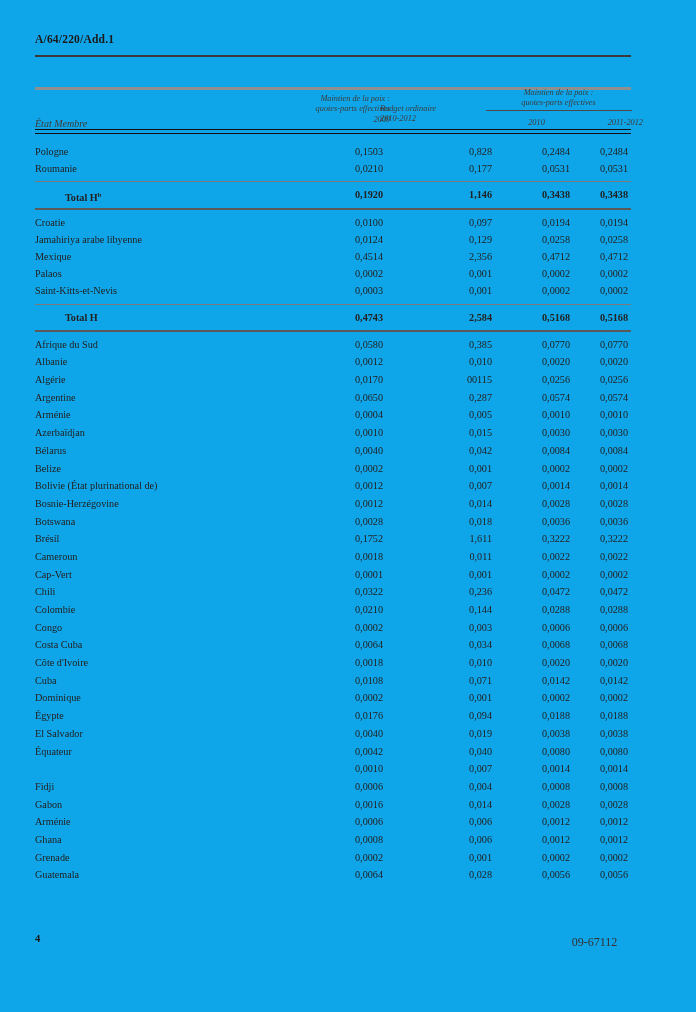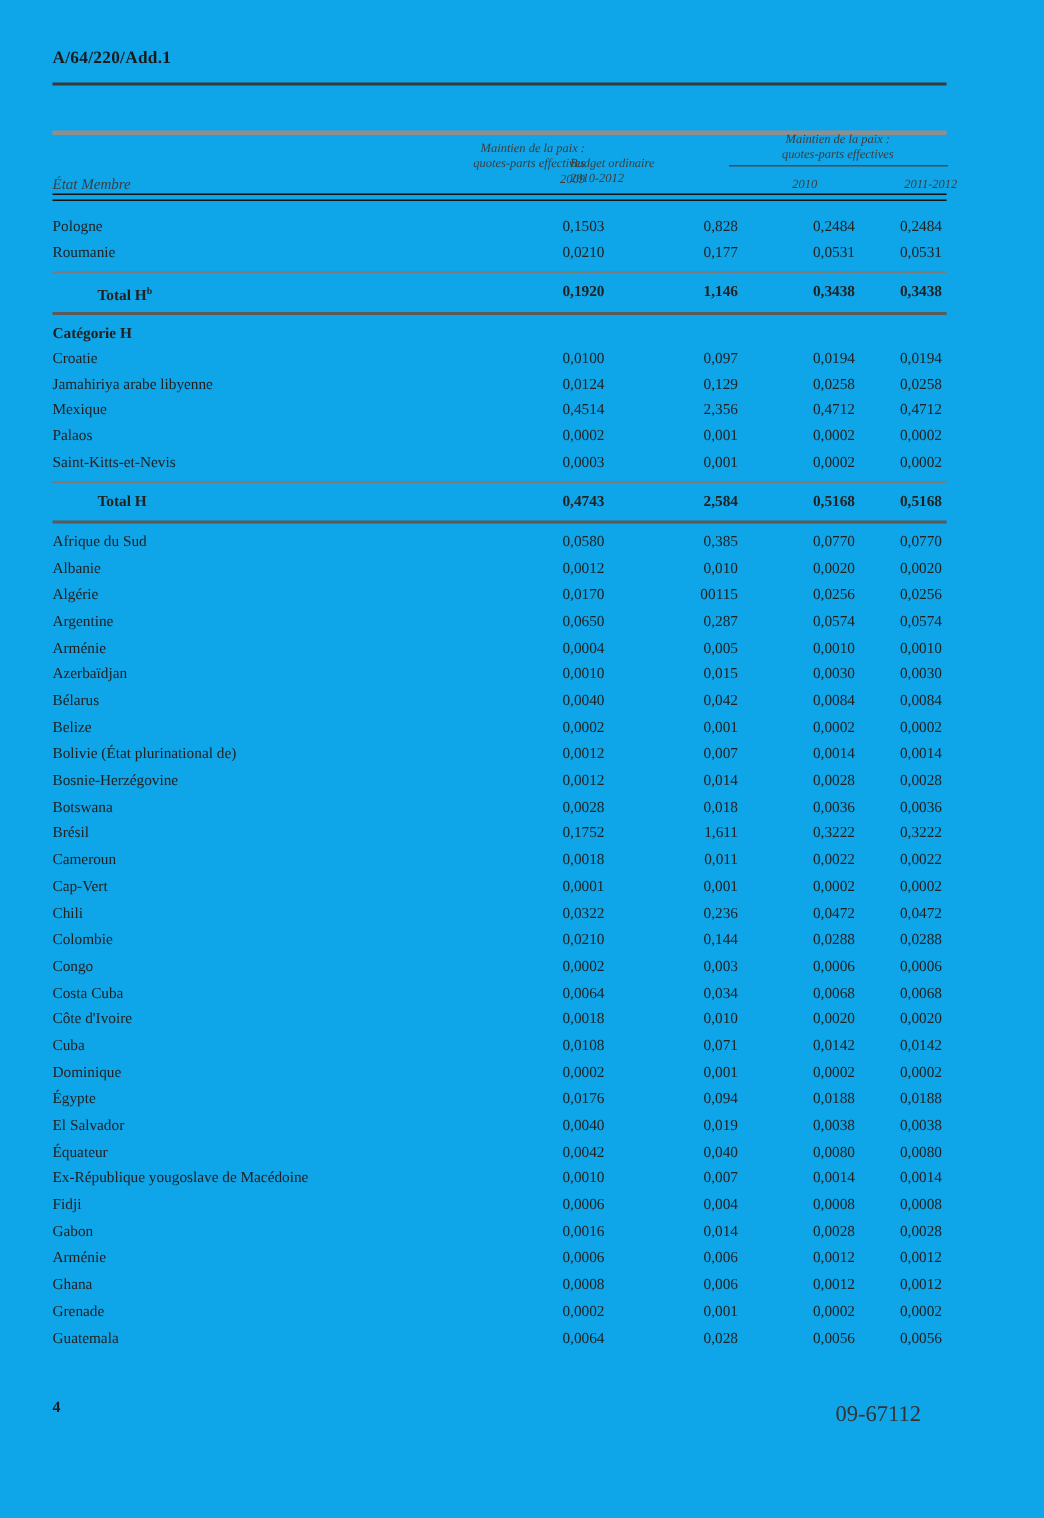--- a/index.html
+++ b/index.html
@@ -12,48 +12,48 @@
   .rule-doc{position:absolute;left:35px;top:55px;width:596px;height:1.5px;background:#3a3a3a;}
   .rule-tabletop{position:absolute;left:35px;top:87px;width:596px;height:2.5px;background:#8f8f8f;}
 
   
   .hdr{position:absolute;font-style:italic;color:#3d3d3d;font-size:8.3px;line-height:10.3px;}
   .hdr-state{left:35px;top:119px;font-size:10px;}
   .hdr-c1{left:230px;top:94px;width:160px;text-align:right;}
   .hdr-c2{left:380px;top:104px;width:112px;text-align:left;}
   .hdr-span{left:485px;top:88px;width:147px;text-align:center;}
   .hdr-c3{left:500px;top:118px;width:73px;text-align:center;}
-  .hdr-c4{left:584px;top:118px;width:73px;text-align:center;}
+  .hdr-c4{left:570px;top:118px;width:73px;text-align:right;}
   .rule-spanner{position:absolute;left:486px;top:110px;width:146px;height:1px;background:#4a4a4a;}
   .rule-headerbottom{position:absolute;left:35px;top:129px;width:596px;height:5px;
     border-top:1.8px solid #111;border-bottom:1.8px solid #111;box-sizing:border-box;}
 
   
   .tbody{position:absolute;left:35px;top:143px;width:596px;}
   .row{position:relative;font-size:10.2px;white-space:nowrap;}
   .sec-0 .row,.sec-1 .row{height:17.2px;line-height:17.2px;}
   .sec-2 .row{height:17.7px;line-height:17.7px;}
   .row .name{position:absolute;left:0;}
   .row.total .name{left:30px;font-weight:bold;}
   .row.category .name{font-weight:bold;}
   .row.total .v{font-weight:bold;}
   .row .v{position:absolute;text-align:right;}
-  .row .v1{right:228px;text-align:center;}
+  .row .v1{right:248px;text-align:center;}
   .row .v2{right:139px;}
   .row .v3{right:61px;}
   .row .v4{right:3px;}
   .row sup{font-size:6.5px;vertical-align:4px;font-weight:bold;}
   .rule-thin{height:9px;position:relative;}
   .rule-thin::after{content:"";position:absolute;left:0;right:0;top:4px;height:1px;background:#7a7a7a;}
   .rule-thick{height:10px;position:relative;}
   .rule-thick::after{content:"";position:absolute;left:0;right:0;top:4px;height:2px;background:#5a5a5a;}
 
   
   .footer-page{position:absolute;left:35px;top:933px;font-size:10.5px;font-weight:bold;color:#1b1b1b;}
-  .footer-code{position:absolute;left:557px;top:935px;width:75px;text-align:left;font-size:15px;color:#333;}
+  .footer-code{position:absolute;left:557px;top:935px;width:75px;text-align:center;font-size:12px;color:#333;}
 </style>
 </head>
 <body>
 
 <div class="page">
 
   <div class="doc-symbol">A/64/220/Add.1</div>
   <div class="rule-doc"></div>
   <div class="rule-tabletop"></div>
 
@@ -101,23 +101,20 @@
         <div class="row total">
           <span class="name">Total H<sup>b</sup></span>
           <span class="v v1">0,1920</span>
           <span class="v v2">1,146</span>
           <span class="v v3">0,3438</span>
           <span class="v v4">0,3438</span>
         </div>
         <div class="rule-thick"></div>
       </div>
       <div class="section sec-1">
-        <div class="row category">
-          <span class="name">Catégorie H</span>
-        </div>
         <div class="row country">
           <span class="name">Croatie</span>
           <span class="v v1">0,0100</span>
           <span class="v v2">0,097</span>
           <span class="v v3">0,0194</span>
           <span class="v v4">0,0194</span>
         </div>
         <div class="row country">
           <span class="name">Jamahiriya arabe libyenne</span>
           <span class="v v1">0,0124</span>
@@ -319,21 +316,20 @@
           <span class="v v4">0,0038</span>
         </div>
         <div class="row country">
           <span class="name">Équateur</span>
           <span class="v v1">0,0042</span>
           <span class="v v2">0,040</span>
           <span class="v v3">0,0080</span>
           <span class="v v4">0,0080</span>
         </div>
         <div class="row country">
-          <span class="name">Ex-République yougoslave de Macédoine</span>
           <span class="v v1">0,0010</span>
           <span class="v v2">0,007</span>
           <span class="v v3">0,0014</span>
           <span class="v v4">0,0014</span>
         </div>
         <div class="row country">
           <span class="name">Fidji</span>
           <span class="v v1">0,0006</span>
           <span class="v v2">0,004</span>
           <span class="v v3">0,0008</span>

